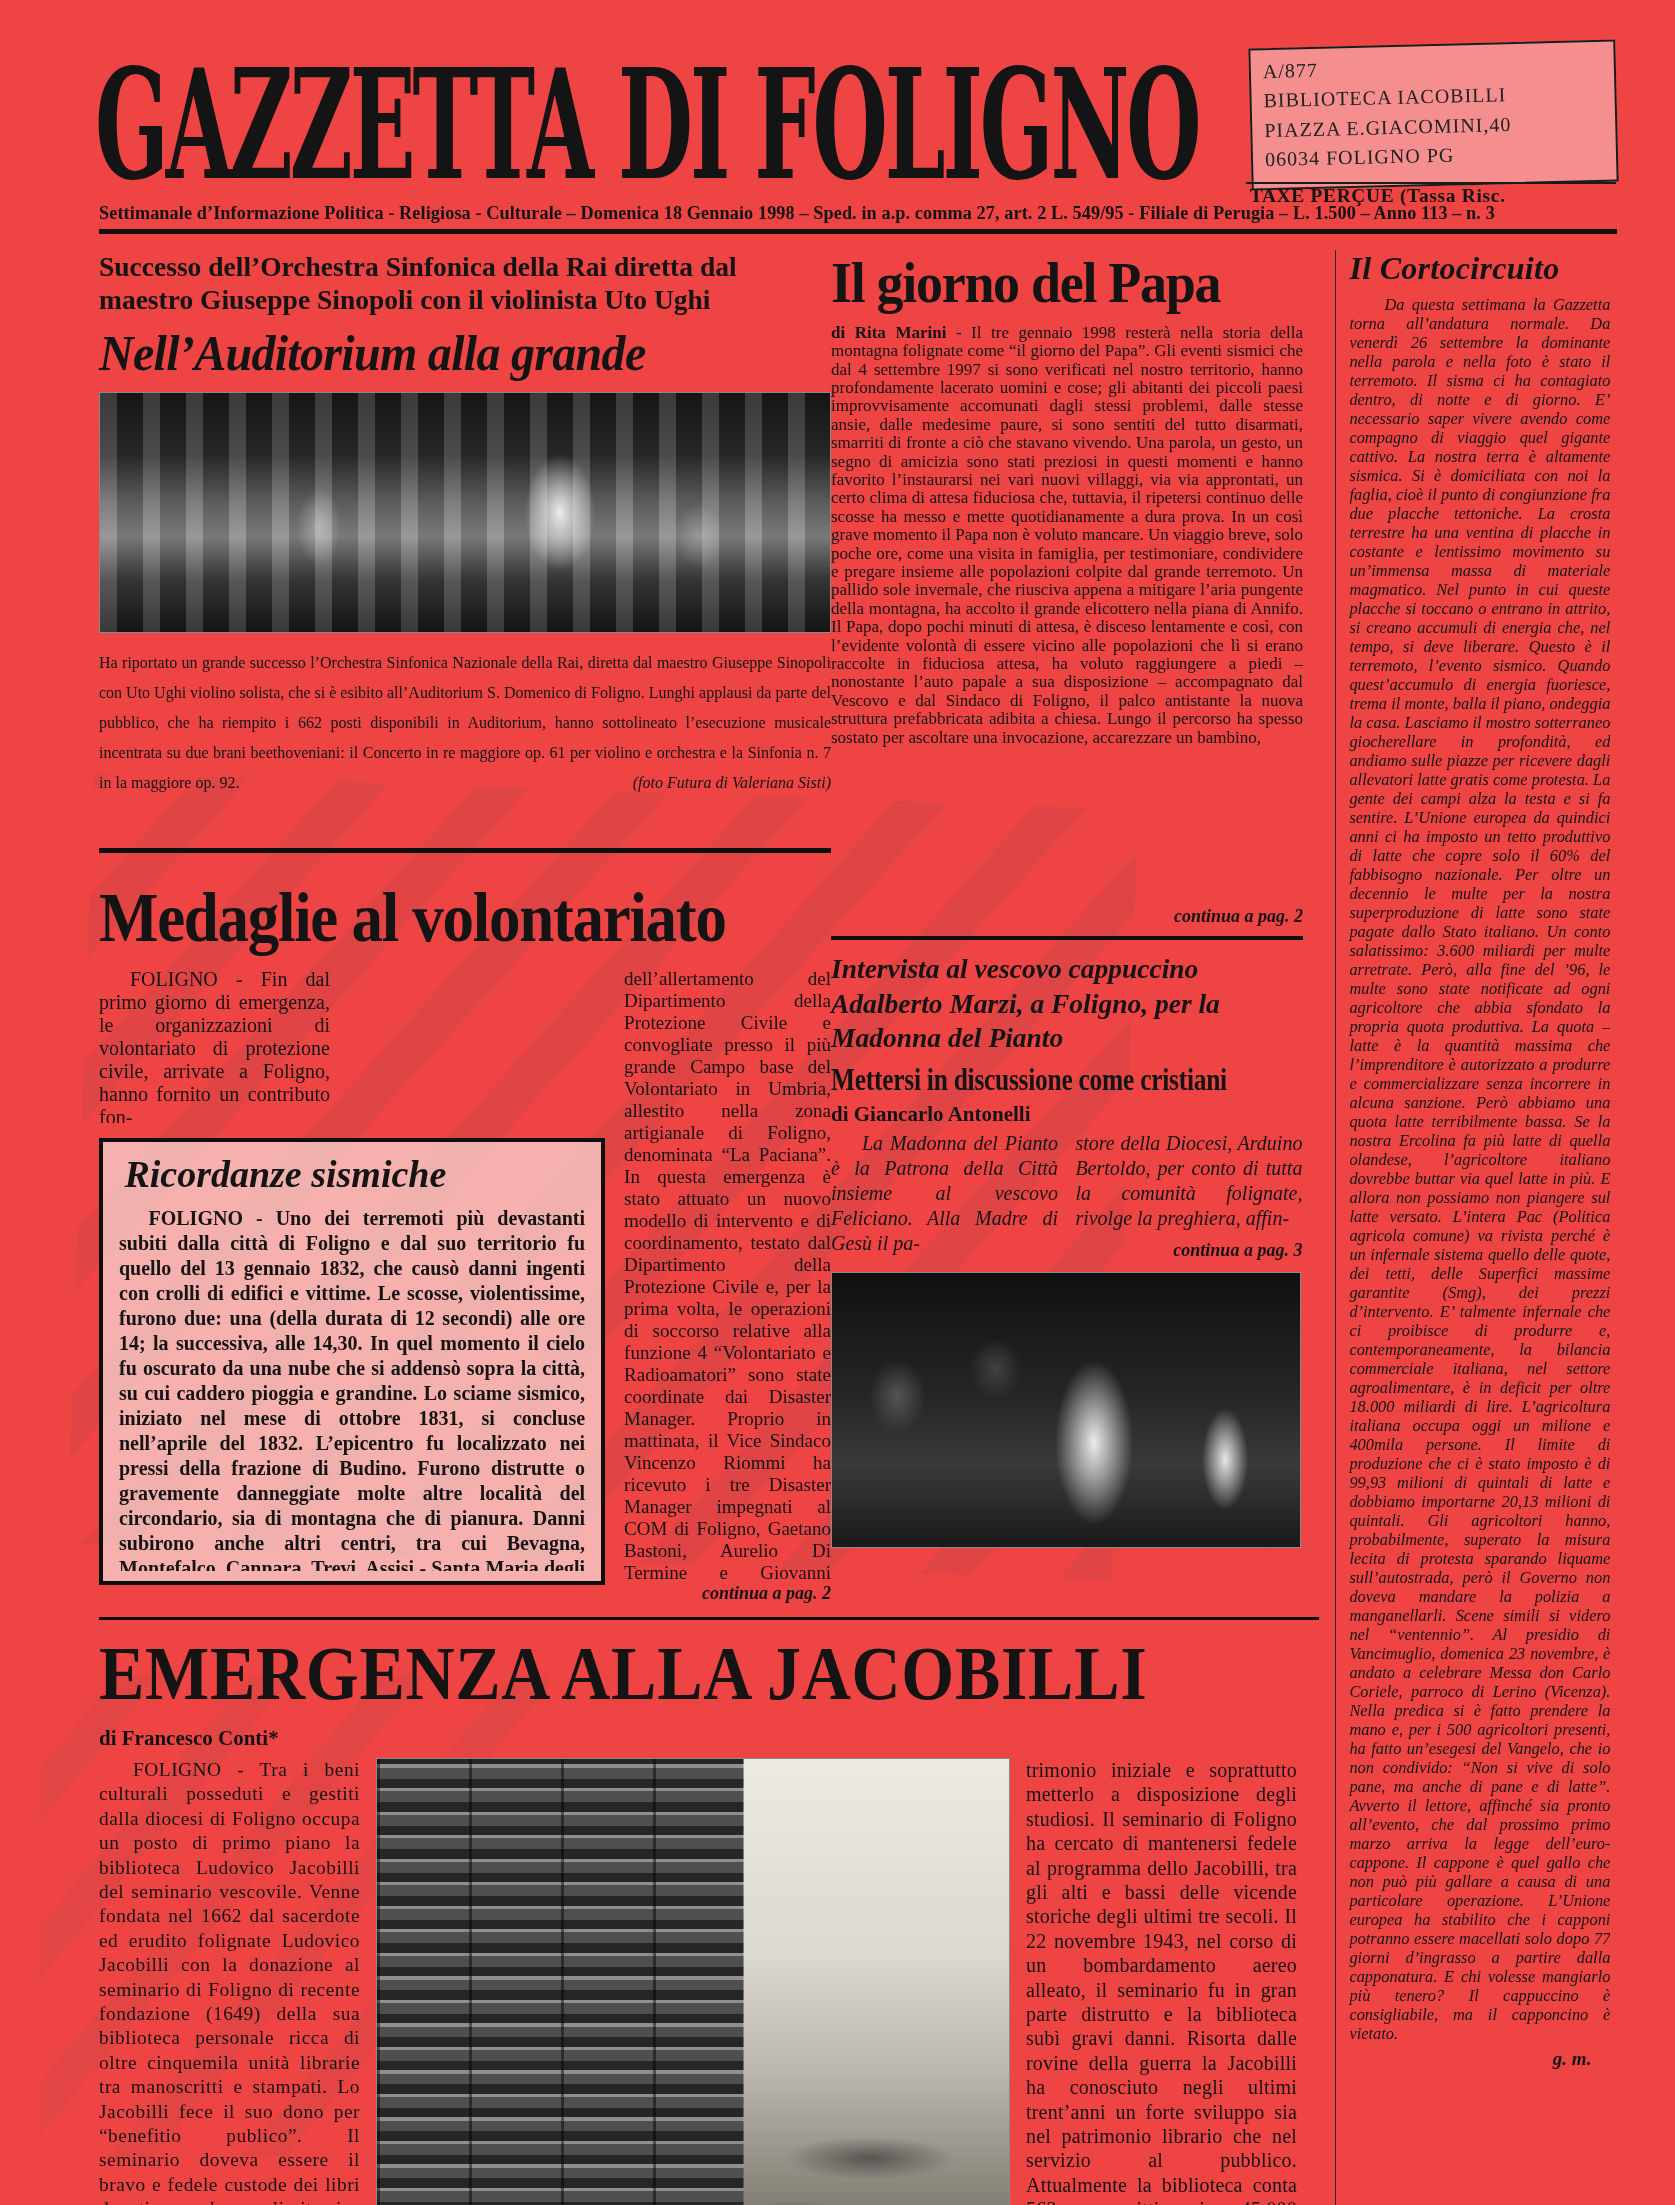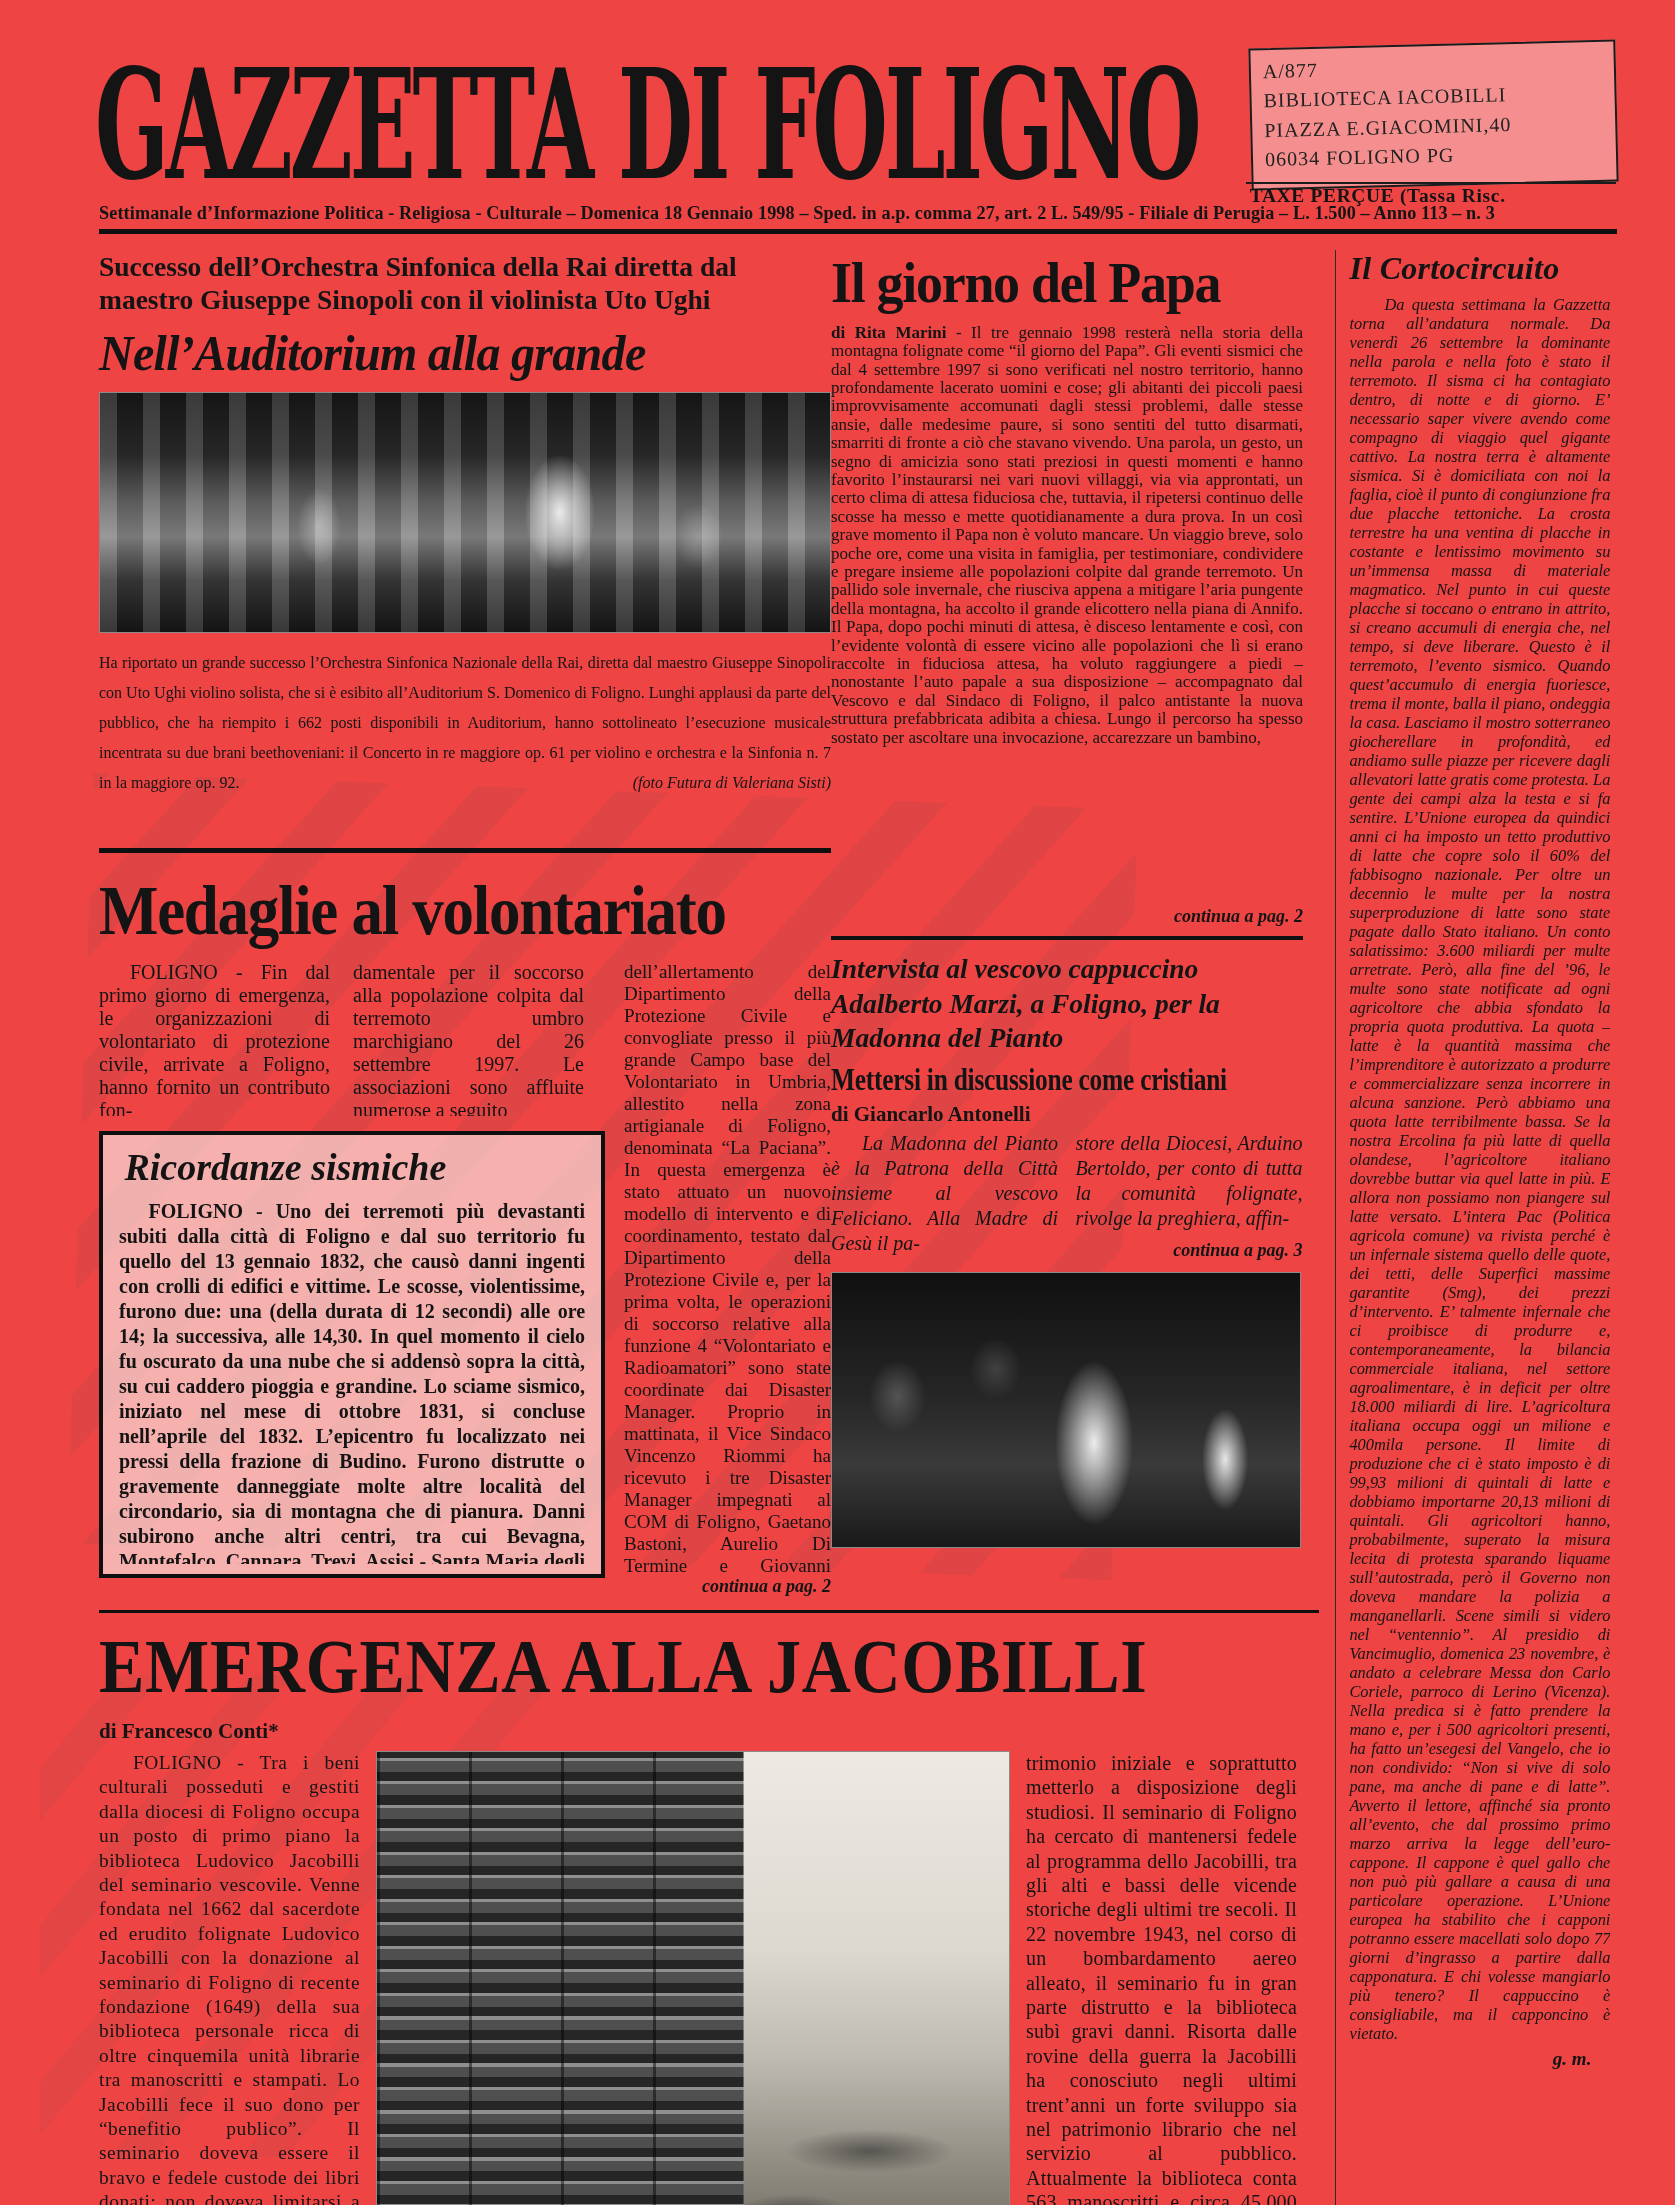--- a/index.html
+++ b/index.html
@@ -49,21 +49,21 @@
       radial-gradient(ellipse 57px 94px at 63% 50%, rgba(250,250,250,.9), rgba(250,250,250,0) 62%),
       radial-gradient(ellipse 37px 64px at 30% 56%, rgba(225,225,225,.45), rgba(0,0,0,0) 60%),
       radial-gradient(ellipse 40px 54px at 82% 60%, rgba(210,210,210,.35), rgba(0,0,0,0) 60%),
       repeating-linear-gradient(90deg, rgba(200,200,200,.20) 0 17.4px, rgba(15,15,15,.16) 17.4px 43px),
       linear-gradient(180deg,#161616 0%,#2b2b2b 26%,#6b6b6b 46%,#8d8d8d 60%,#3c3c3c 78%,#141414 100%); }
   .caption { margin:15px 0 0; font-size:16px; line-height:30px; text-align:justify;
     height:189px; overflow:hidden; }
   .credit { float:right; font-style:italic; }
 
   
-  .medaglie { border-top:5.4px solid #0f0f0f; margin-top:10.7px; padding-top:14px; }
+  .medaglie { border-top:5.4px solid #0f0f0f; margin-top:10.7px; padding-top:21px; }
   .med-headline { margin:4px 0 13.4px; font-size:63px; font-weight:bold; letter-spacing:-1.3px;
     transform:scaleY(1.10); transform-origin:left top; white-space:nowrap; }
   .med-body { display:flex; margin-top:17.4px; }
   .med-left { width:565px; }
   .med-two { display:flex; gap:23px; }
   .med-two p { width:231px; margin:0; font-size:20px; line-height:23px; text-align:justify;
     height:155px; overflow:hidden; }
   .indent { text-indent:31px; }
   .ricordanze { border:4px solid #0f0f0f; margin-top:14.7px; padding:9.4px 16px 10.7px; background:rgba(250,249,244,.6); }
   .ric-headline { margin:1.3px 0 9.4px 5.4px; font-size:38px; font-weight:bold; font-style:italic; }
@@ -156,21 +156,20 @@
             <h2 class="aud-headline">Nell’Auditorium alla grande</h2>
             <div class="photo orchestra"></div>
             <p class="caption"><span>Ha riportato un grande successo l’Orchestra Sinfonica Nazionale della Rai, diretta dal maestro Giuseppe Sinopoli con Uto Ughi violino solista, che si è esibito all’Auditorium S. Domenico di Foligno. Lunghi applausi da parte del pubblico, che ha riempito i 662 posti disponibili in Auditorium, hanno sottolineato l’esecuzione musicale incentrata su due brani beethoveniani: il Concerto in re maggiore op. 61 per violino e orchestra e la Sinfonia n. 7 in la maggiore op. 92.</span> <span class="credit">(foto Futura di Valeriana Sisti)</span></p>
 
             <section class="medaglie">
               <h2 class="med-headline">Medaglie al volontariato</h2>
               <div class="med-body">
                 <div class="med-left">
                   <div class="med-two">
                     <p class="indent">FOLIGNO - Fin dal primo giorno di emergenza, le organizzazioni di volontariato di protezione civile, arrivate a Foligno, hanno fornito un contributo fon-</p>
-                    <p>damentale per il soccorso alla popolazione colpita dal terremoto umbro marchigiano del 26 settembre 1997. Le associazioni sono affluite numerose a seguito</p>
                   </div>
                   <aside class="ricordanze">
                     <h3 class="ric-headline">Ricordanze sismiche</h3>
                     <p class="ric-body"><span>FOLIGNO - Uno dei terremoti più devastanti subiti dalla città di Foligno e dal suo territorio fu quello del 13 gennaio 1832, che causò danni ingenti con crolli di edifici e vittime. Le scosse, violentissime, furono due: una (della durata di 12 secondi) alle ore 14; la successiva, alle 14,30. In quel momento il cielo fu oscurato da una nube che si addensò sopra la città, su cui caddero pioggia e grandine. Lo sciame sismico, iniziato nel mese di ottobre 1831, si concluse nell’aprile del 1832. L’epicentro fu localizzato nei pressi della frazione di Budino. Furono distrutte o gravemente danneggiate molte altre località del circondario, sia di montagna che di pianura. Danni subirono anche altri centri, tra cui Bevagna, Montefalco, Cannara, Trevi, Assisi - Santa Maria degli Angeli, Camerino.</span> </p>
                   </aside>
                 </div>
                 <div class="med-col3">
                   <p class="body3">dell’allertamento del Dipartimento della Protezione Civile e convogliate presso il più grande Campo base del Volontariato in Umbria, allestito nella zona artigianale di Foligno, denominata “La Paciana”. In questa emergenza è stato attuato un nuovo modello di intervento e di coordinamento, testato dal Dipartimento della Protezione Civile e, per la prima volta, le operazioni di soccorso relative alla funzione 4 “Volontariato e Radioamatori” sono state coordinate dai Disaster Manager. Proprio in mattinata, il Vice Sindaco Vincenzo Riommi ha ricevuto i tre Disaster Manager impegnati al COM di Foligno, Gaetano Bastoni, Aurelio Di Termine e Giovanni Porrati, che stanno la-</p>
                   <p class="continua">continua a pag. 2</p>
                 </div>

